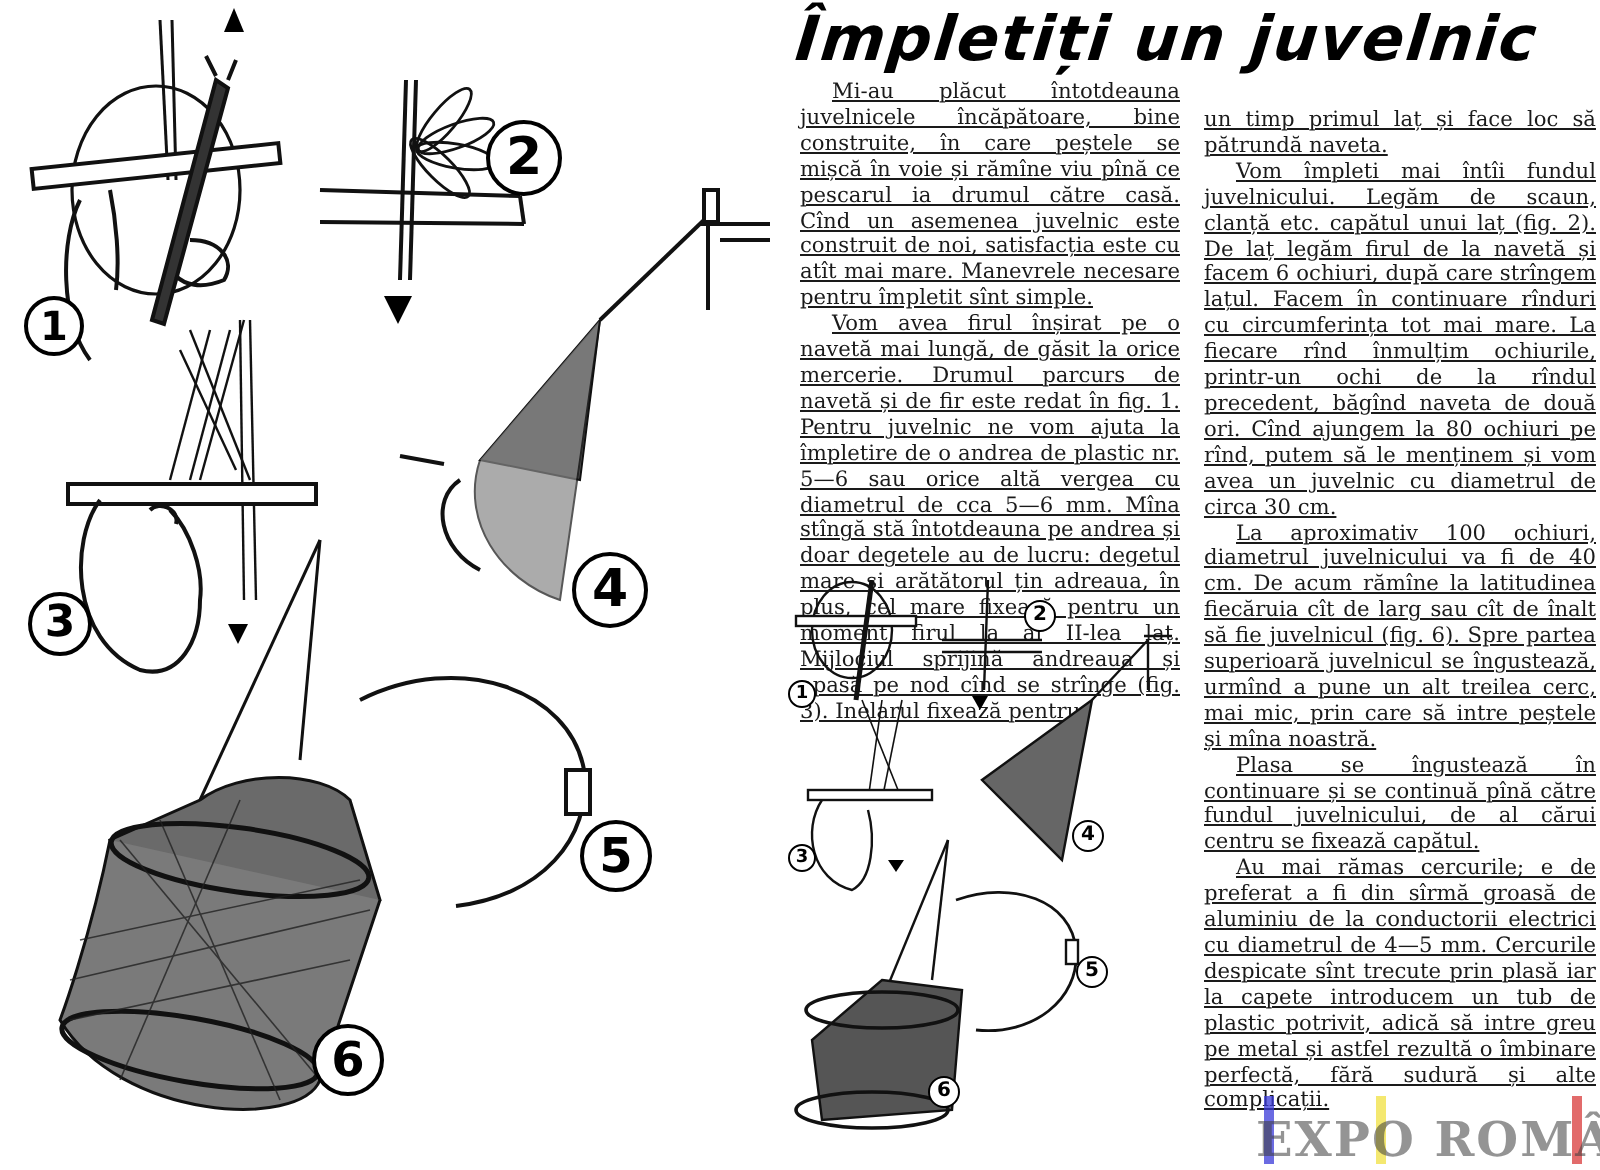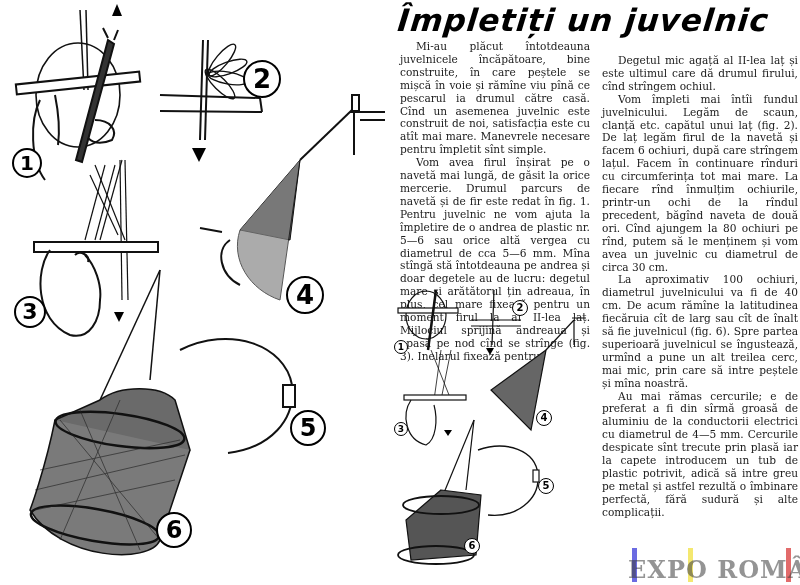--- a/index.html
+++ b/index.html
@@ -11,21 +11,21 @@
   .illustrations { position:absolute; left:0; top:0; width:400px; height:585px; }
   .illustrations svg { position:absolute; left:0; top:0; }
   .title {
     position:absolute; left:398px; top:2px; width:402px; height:36px;
     font-family: "DejaVu Sans", sans-serif; font-weight:bold; font-style:italic;
     font-size:31px; letter-spacing:1px; line-height:36px; color:#000;
     white-space:nowrap; transform:skewX(-6deg);
   }
   .col {
     position:absolute; top:44px; font-size:10.6px; line-height:12.9px;
-    text-align:justify; color:#1a1a1a;
+    text-align:justify; color:#1a1a1a;text-decoration:underline;
   }
   .col-left { left:400px; width:190px; top:40px; }
   .col-right { left:602px; width:196px; top:54px; }
   .col p { margin:0; text-indent:16px; }
   .col p.cont { text-indent:0; }
   .inline-illus { position:absolute; left:396px; top:290px; width:206px; height:295px; }
   .fig-label {
     position:absolute; border:2px solid #000; border-radius:50%;
     background:#fff; font-family:"DejaVu Sans", sans-serif; font-weight:bold;
     text-align:center; color:#000;
@@ -156,23 +156,24 @@
   </svg>
   <div class="fig-label" style="left:-2px;top:50px;width:12px;height:12px;font-size:9px;line-height:12px;border-width:1px;">1</div>
   <div class="fig-label" style="left:116px;top:10px;width:14px;height:14px;font-size:10px;line-height:14px;border-width:1px;">2</div>
   <div class="fig-label" style="left:-2px;top:132px;width:12px;height:12px;font-size:9px;line-height:12px;border-width:1px;">3</div>
   <div class="fig-label" style="left:140px;top:120px;width:14px;height:14px;font-size:10px;line-height:14px;border-width:1px;">4</div>
   <div class="fig-label" style="left:142px;top:188px;width:14px;height:14px;font-size:10px;line-height:14px;border-width:1px;">5</div>
   <div class="fig-label" style="left:68px;top:248px;width:14px;height:14px;font-size:10px;line-height:14px;border-width:1px;">6</div>
 </div>
 
 <div class="col col-right">
-  <p>Degetul mic agață al II-lea laț și este ultimul care dă drumul firului, cînd strîngem ochiul.</p>
+  <p class="cont">un timp primul laț și face loc să pătrundă naveta.</p>
   <p>Vom împleti mai întîi fundul juvelnicului. Legăm de scaun, clanță etc. capătul unui laț (fig. 2). De laț legăm firul de la navetă și facem 6 ochiuri, după care strîngem lațul. Facem în continuare rînduri cu circumferința tot mai mare. La fiecare rînd înmulțim ochiurile, printr-un ochi de la rîndul precedent, băgînd naveta de două ori. Cînd ajungem la 80 ochiuri pe rînd, putem să le menținem și vom avea un juvelnic cu diametrul de circa 30 cm.</p>
   <p>La aproximativ 100 ochiuri, diametrul juvelnicului va fi de 40 cm. De acum rămîne la latitudinea fiecăruia cît de larg sau cît de înalt să fie juvelnicul (fig. 6). Spre partea superioară juvelnicul se îngustează, urmînd a pune un alt treilea cerc, mai mic, prin care să intre peștele și mîna noastră.</p>
+  <p>Plasa se îngustează în continuare și se continuă pînă către fundul juvelnicului, de al cărui centru se fixează capătul.</p>
   <p>Au mai rămas cercurile; e de preferat a fi din sîrmă groasă de aluminiu de la conductorii electrici cu diametrul de 4—5 mm. Cercurile despicate sînt trecute prin plasă iar la capete introducem un tub de plastic potrivit, adică să intre greu pe metal și astfel rezultă o îmbinare perfectă, fără sudură și alte complicații.</p>
 
 </div>
 
 <div class="wm-bar" style="left:632px;background:#3a3ad8;opacity:.75;"></div>
 <div class="wm-bar" style="left:688px;background:#f0e040;opacity:.75;"></div>
 <div class="wm-bar" style="left:786px;background:#d83a3a;opacity:.75;"></div>
 <div class="watermark">EXPO ROMÂNIA</div>
 
 </body></html>

